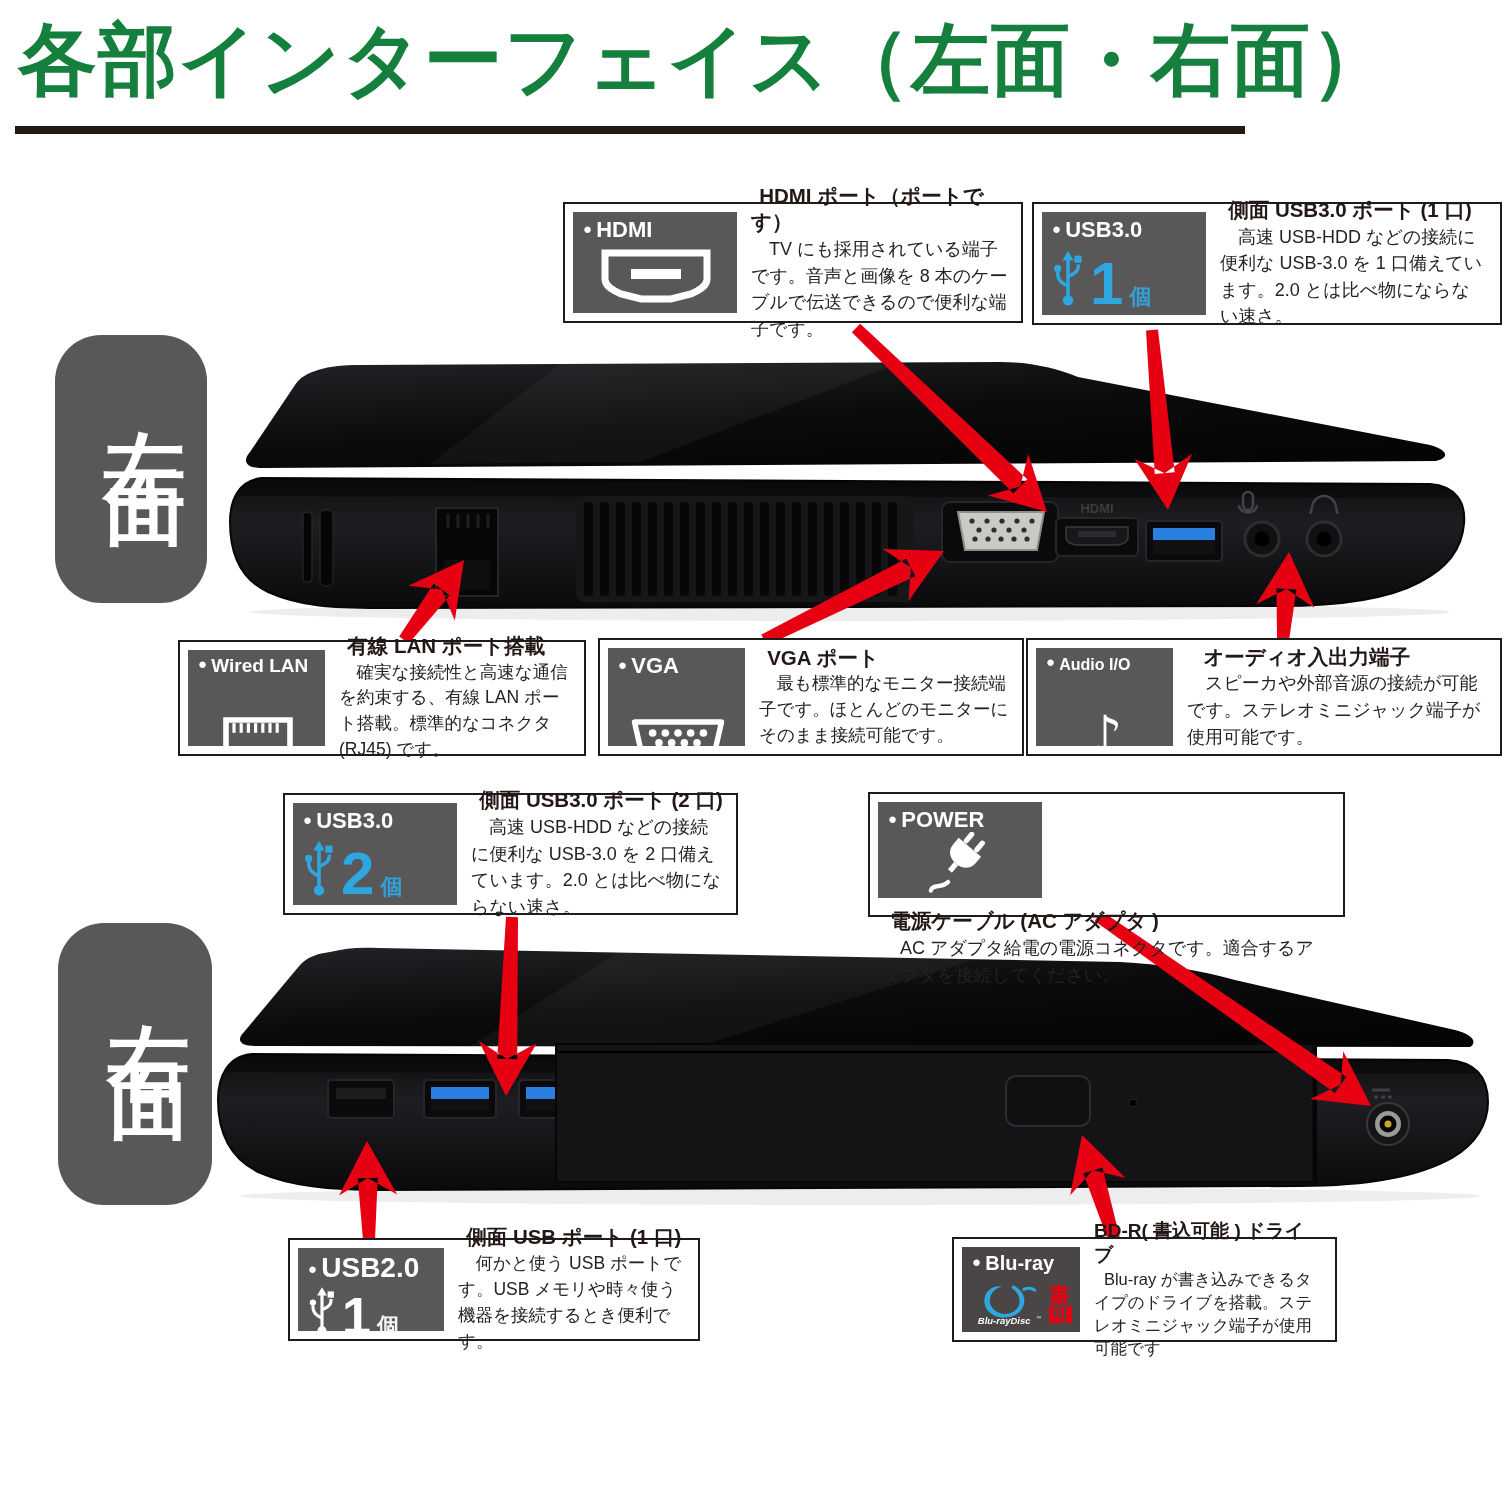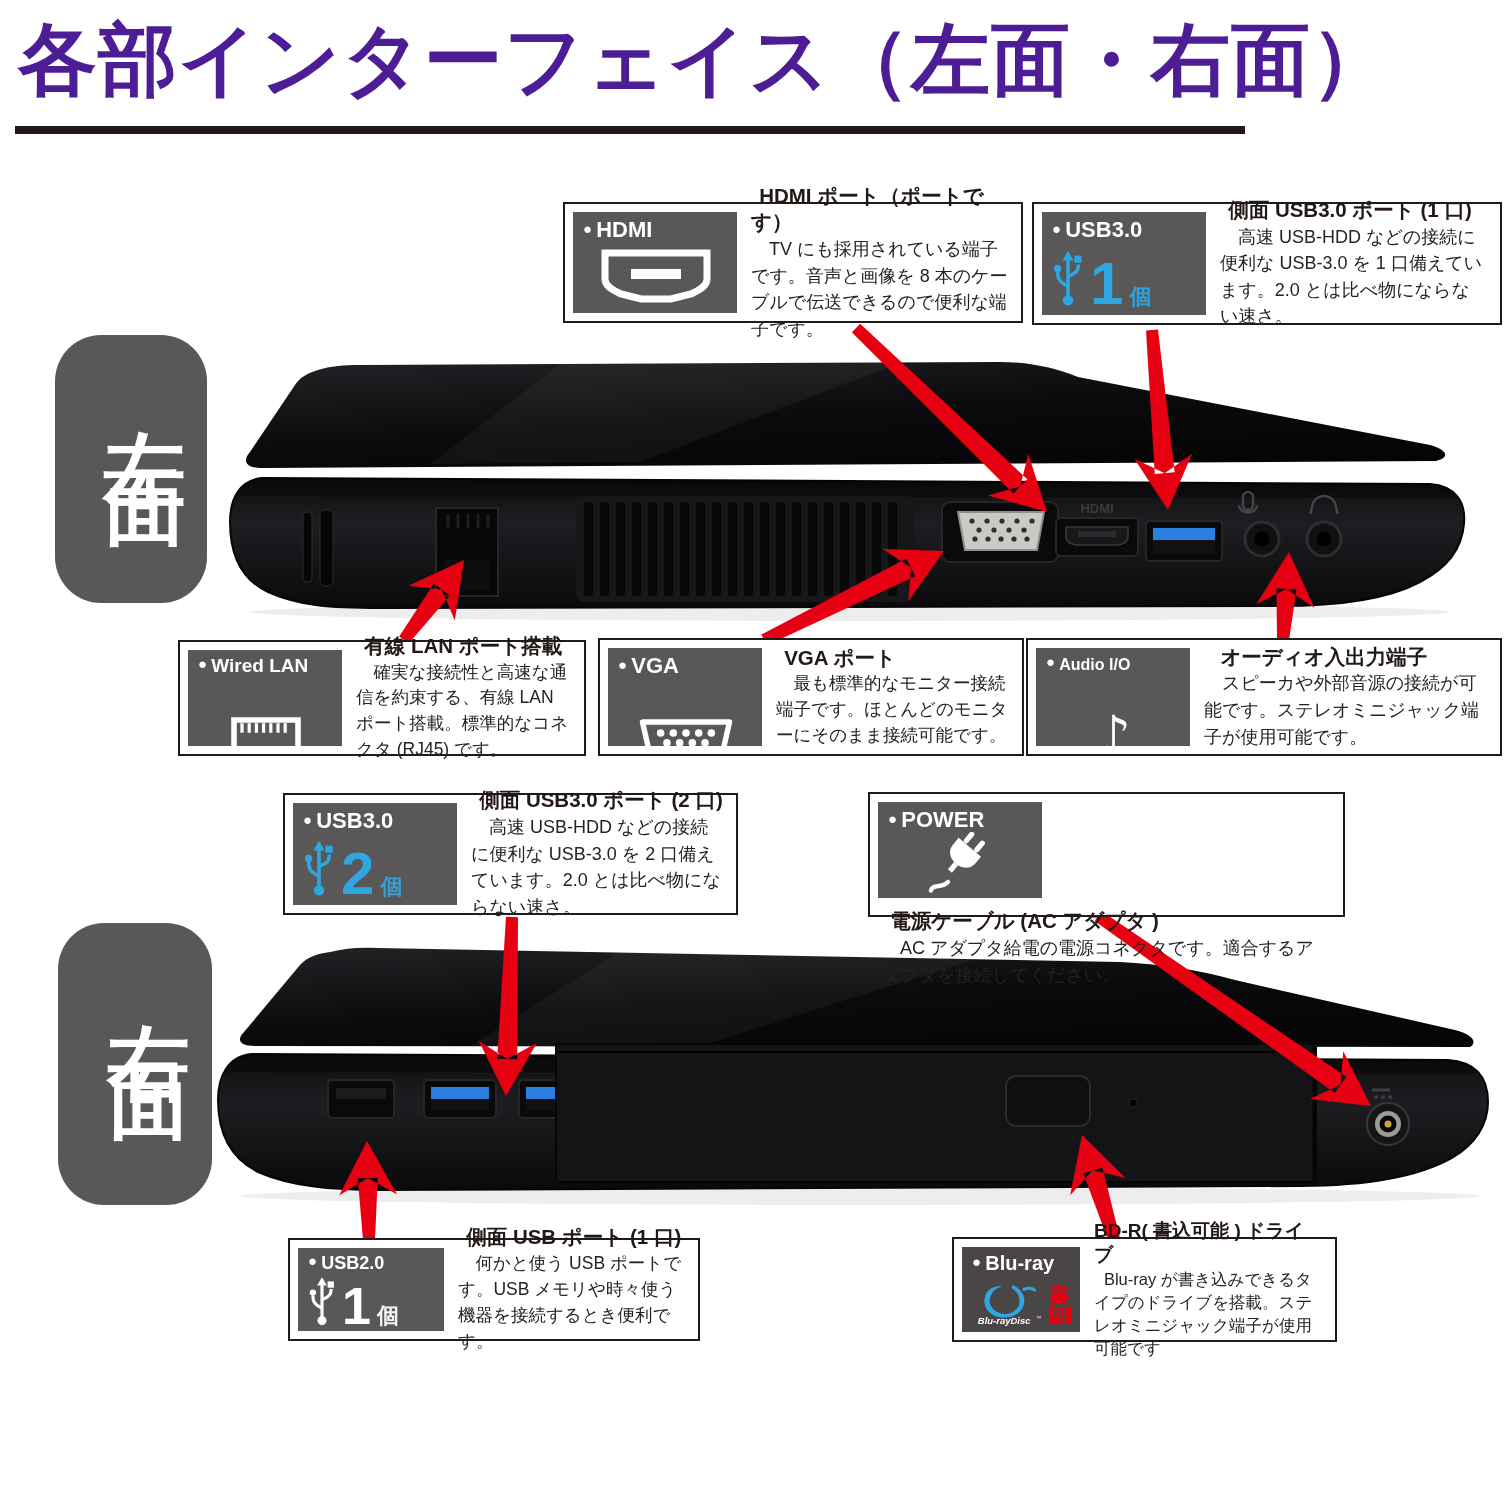--- a/index.html
+++ b/index.html
@@ -2,21 +2,21 @@
 <html><head>
 <meta charset="utf-8">
 <style>
   html,body{margin:0;padding:0;background:#fff;}
   body{width:1508px;height:1508px;position:relative;overflow:hidden;
        font-family:"Liberation Sans","DejaVu Sans",sans-serif;color:#1a1a1a;}
   #canvas{position:absolute;inset:0;}
 
   
   #page-title{position:absolute;left:18px;top:8px;margin:0;font-size:79px;font-weight:800;
-              letter-spacing:1px;color:#4c1d95;white-space:nowrap;}
+              letter-spacing:1px;color:#15803d;white-space:nowrap;}
   #title-underline{position:absolute;left:15px;top:126px;width:1230px;height:8px;background:#231815;}
 
   
   .side-pill{position:absolute;background:#595757;color:#fff;border-radius:46px;
              writing-mode:vertical-lr;text-orientation:upright;font-weight:bold;
              font-size:82px;letter-spacing:42px;overflow:hidden;}
   #pill-left {left:55px;top:335px;width:152px;height:268px;padding:30px 0 0 35px;box-sizing:border-box;}
   #pill-right{left:58px;top:923px;width:154px;height:282px;padding:36px 0 0 36px;box-sizing:border-box;}
 
   
@@ -42,23 +42,23 @@
   .c-hdmi  {left:563px;top:202px;width:460px;height:121px;}
   .c-usb31 {left:1032px;top:202px;width:470px;height:123px;}
   .c-lan   {left:178px;top:640px;width:408px;height:116px;}
   .c-vga   {left:598px;top:638px;width:426px;height:118px;}
   .c-audio {left:1026px;top:638px;width:476px;height:118px;}
   .c-usb32 {left:283px;top:793px;width:455px;height:122px;}
   .c-power {left:868px;top:792px;width:477px;height:125px;flex-direction:column;}
   .c-usb2  {left:288px;top:1238px;width:412px;height:103px;}
   .c-bluray{left:952px;top:1237px;width:385px;height:105px;}
 
-  .c-lan .tile,.c-vga .tile,.c-audio .tile{width:154px;gap:35px;}
+  .c-lan .tile,.c-vga .tile,.c-audio .tile{width:137px;gap:35px;}
   .c-usb2 .tile{width:146px;padding-top:4px;}
-  .c-usb2 .tile-label{font-size:18px;}
+  .c-usb2 .tile-label{font-size:28px;}
   .c-usb2 .bignum{font-size:52px;}
   .c-usb2 .cbody{font-size:17.5px;}
   .c-bluray .tile{width:118px;background:#4a4646;}
   .c-bluray .tile-label{font-size:20px;}
   .c-bluray .ctitle{font-size:19px;text-indent:0;}
   .c-bluray .cbody{font-size:16.5px;line-height:1.4;text-indent:.6em;}
   .c-lan .cbody,.c-vga .cbody{font-size:17.5px;}
   .c-audio .ctitle{text-indent:.8em;}
 
   .bd-row{flex:1;display:flex;align-items:center;gap:4px;}

